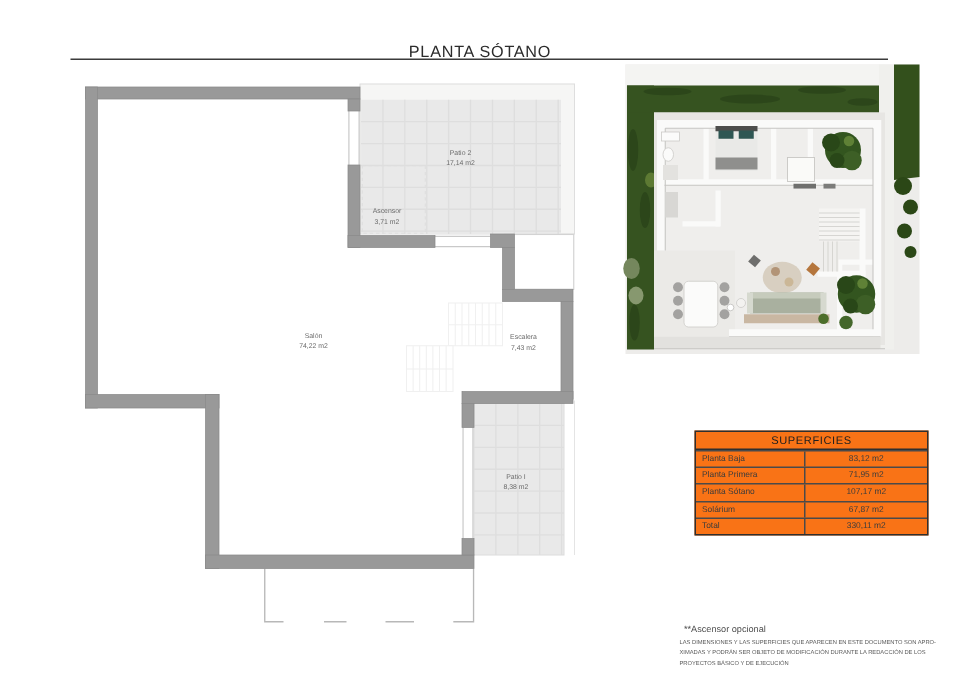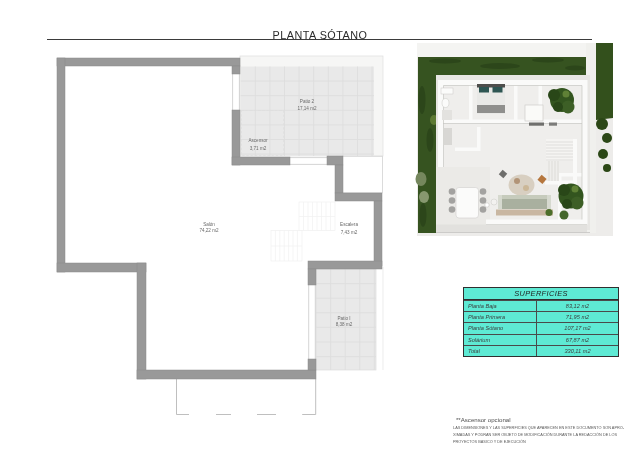--- a/index.html
+++ b/index.html
@@ -1,21 +1,21 @@
 <!DOCTYPE html>
 <html><head>
 <meta charset="utf-8">
 <style>
 html,body{margin:0;padding:0;width:640px;height:453px;background:#ffffff;overflow:hidden;
 font-family:"Liberation Sans",sans-serif;}
 .abs{position:absolute;}
 #title{position:absolute;top:29.2px;left:0;width:640px;text-align:center;
 font-size:10.8px;letter-spacing:0.5px;color:#2b2b2b;}
 #rule{position:absolute;left:47px;top:38.7px;width:545px;height:1.8px;background:#3b3b3b;}
-#tbl{position:absolute;left:463px;top:287px;width:154px;border:1px solid #2f2f2f;background:#5eead4;font-style:italic;}
+#tbl{position:absolute;left:463px;top:287px;width:154px;border:1px solid #2f2f2f;background:#f97316;}
 #tbl .hd{height:9.5px;border-bottom:1px solid #2f2f2f;text-align:center;
 font-size:7.4px;letter-spacing:0.4px;color:#1e1e1e;padding-top:1px;}
 #tbl .row{display:flex;height:10.4px;border-top:1px solid #4a4a4a;}
 #tbl .row:first-of-type{border-top:none;}
 #tbl .c1{width:68px;border-right:1px solid #4a4a4a;font-size:5.6px;color:#3c3c3c;
 padding-left:4px;display:flex;align-items:center;}
 #tbl .c2{flex:1;font-size:5.6px;color:#3c3c3c;display:flex;align-items:center;justify-content:center;}
 #fn1{position:absolute;left:456px;top:416px;font-size:6.1px;color:#4e4e4e;}
 #fn2{position:absolute;left:453px;top:424.8px;width:180px;font-size:3.85px;line-height:7.35px;color:#5a5a5a;white-space:nowrap;}
 </style>

